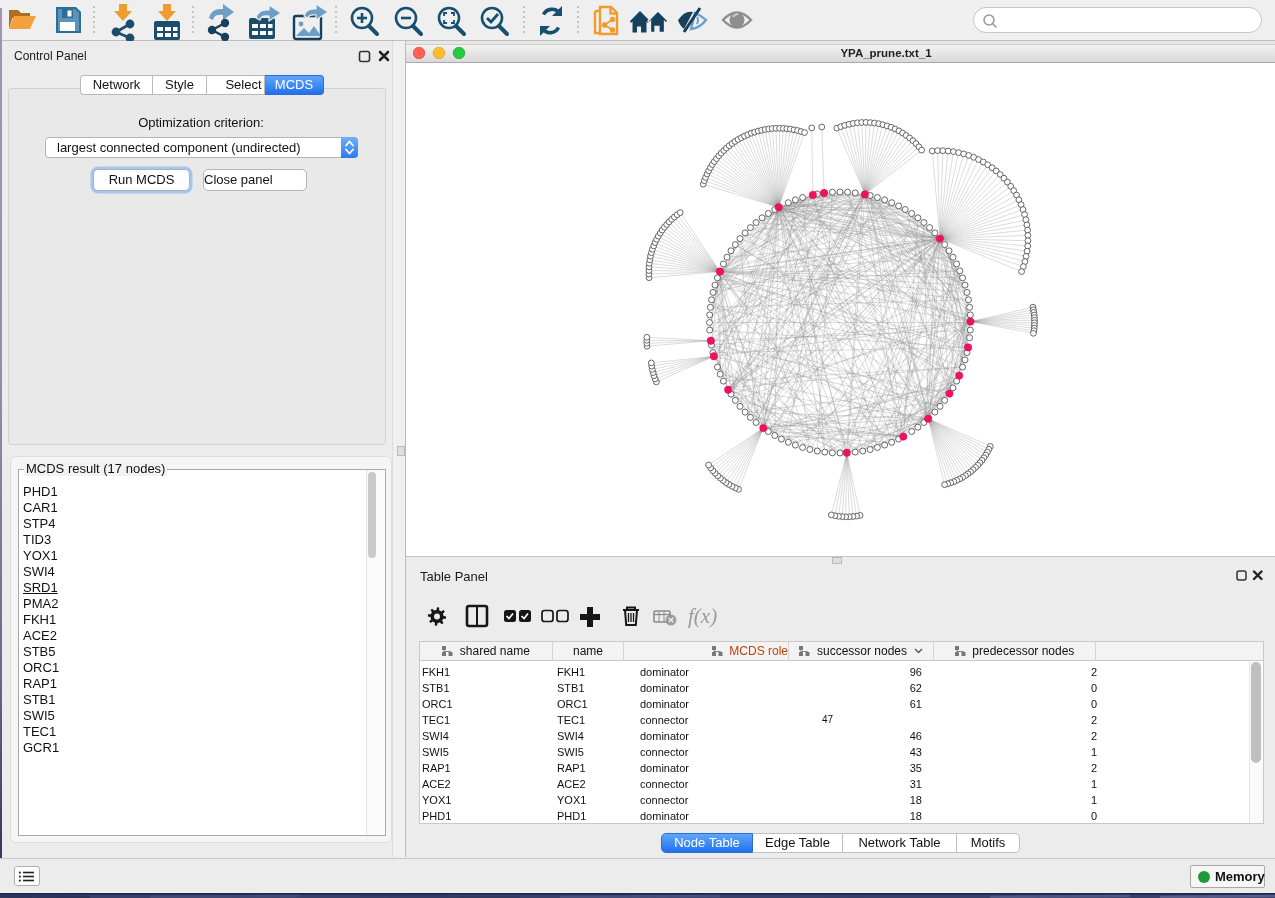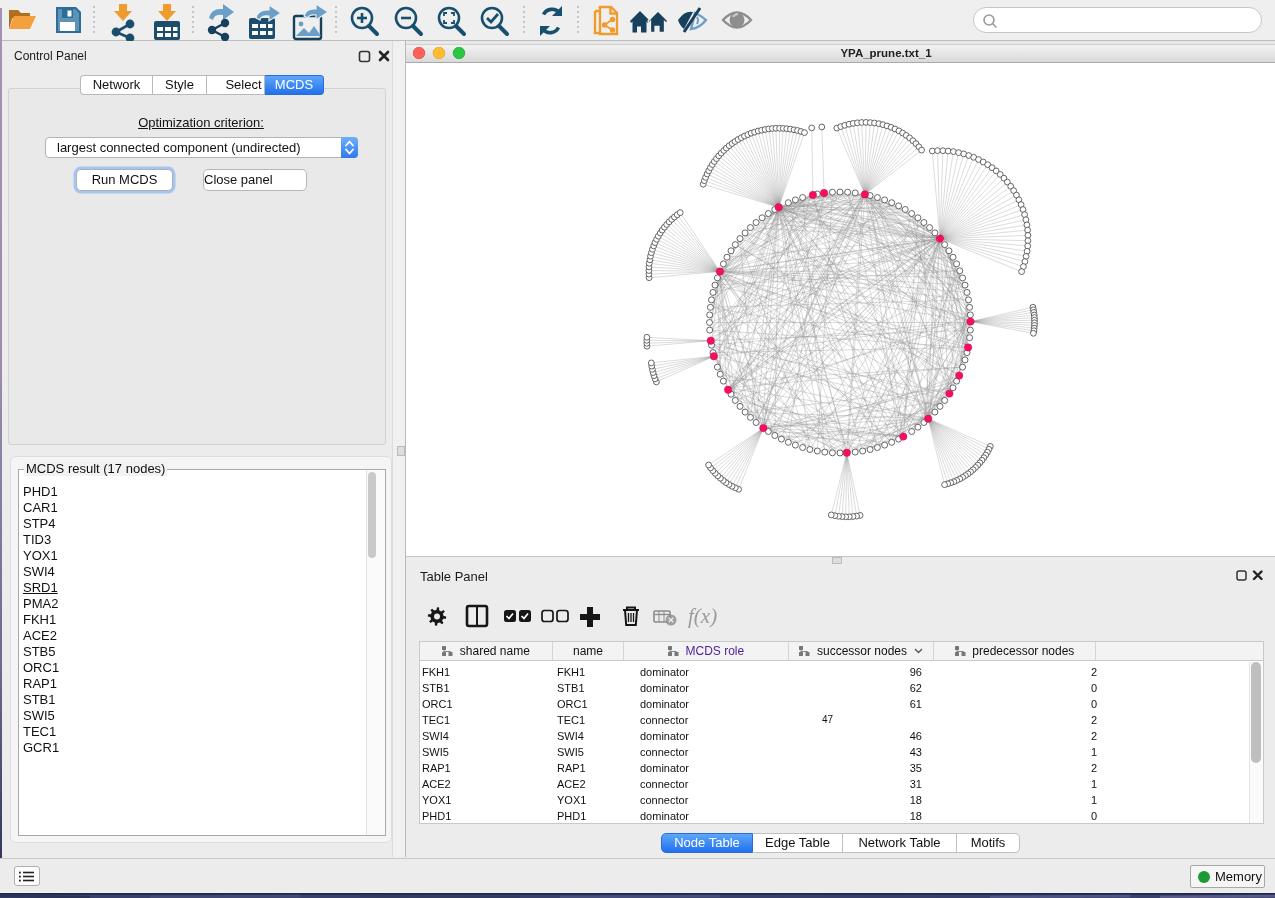--- a/index.html
+++ b/index.html
@@ -157,30 +157,30 @@
 </svg>
 
 <div class="abs" style="left:8px;top:88px;width:378px;height:357px;background:#e9e9e9;border:1px solid #d2d2d2;border-radius:3px;"></div>
 
 <div class="abs" style="left:80px;top:75px;height:20px;display:flex;font-size:13px;">
  <div style="width:72px;background:#fff;border:1px solid #b9b9b9;border-right:none;border-radius:4px 0 0 4px;text-align:center;line-height:18px;color:#111;">Network</div>
  <div style="width:54px;background:#fff;border:1px solid #b9b9b9;border-right:none;text-align:center;line-height:18px;color:#111;">Style</div>
  <div style="width:59px;background:#fff;border:1px solid #b9b9b9;text-align:center;line-height:18px;color:#111;padding-left:16px;">Select</div>
  <div style="width:59px;background:linear-gradient(#5fa7f9,#2070ee);border:1px solid #2a6cd8;border-left:none;border-radius:0 4px 4px 0;text-align:center;line-height:18px;color:#fff;">MCDS</div>
 </div>
-<div class="abs" style="left:8px;top:115px;width:386px;text-align:center;font-size:13px;color:#111;text-decoration:underline;">Optimization criterion:</div>
+<div class="abs" style="left:8px;top:115px;width:386px;text-align:center;font-size:13px;color:#111;">Optimization criterion:</div>
 
 <div class="abs" style="left:45px;top:137px;width:313px;height:21px;background:#fff;border:1px solid #b3b3b3;border-radius:4px;font-size:13px;line-height:19px;color:#111;padding-left:11px;">largest connected component (undirected)</div>
 <div class="abs" style="left:341px;top:137px;width:17px;height:21px;background:linear-gradient(#6fb0fa,#2e79f0);border-radius:0 4px 4px 0;"></div>
 <svg class="abs" style="left:344px;top:140px;" width="11" height="15" viewBox="0 0 11 15">
  <path d="M2 5.5 L5.5 1.5 L9 5.5" fill="none" stroke="#fff" stroke-width="1.8" stroke-linecap="round" stroke-linejoin="round"></path>
  <path d="M2 9.5 L5.5 13.5 L9 9.5" fill="none" stroke="#fff" stroke-width="1.8" stroke-linecap="round" stroke-linejoin="round"></path>
 </svg>
 
-<div class="abs" style="left:76px;top:169px;width:97px;height:22px;background:#fff;border:1px solid #b0b0b0;border-radius:5px;box-shadow:0 0 0 2.5px #a5c6f3;text-align:center;font-size:13px;line-height:20px;color:#111;">Run MCDS</div>
+<div class="abs" style="left:93px;top:169px;width:97px;height:22px;background:#fff;border:1px solid #b0b0b0;border-radius:5px;box-shadow:0 0 0 2.5px #a5c6f3;text-align:center;font-size:13px;line-height:20px;color:#111;">Run MCDS</div>
 <div class="abs" style="left:203px;top:169px;width:104px;height:22px;background:#fff;border:1px solid #b6b6b6;border-radius:5px;font-size:13px;line-height:20px;color:#111;">Close panel</div>
 
 <div class="abs" style="left:10px;top:456px;width:382px;height:387px;background:#f5f5f5;border:1px solid #ddd;border-radius:6px;"></div>
 <div class="abs" style="left:18px;top:469px;width:368px;height:367px;border:1px solid #a9a9a9;background:#fff;"></div>
 <div class="abs" style="left:366px;top:470px;width:19px;height:365px;background:#fafafa;border-left:1px solid #e3e3e3;"></div>
 <div class="abs" style="left:368px;top:472px;width:8px;height:86px;background:#c9c9c9;border-radius:4px;"></div>
 <div class="abs" style="left:24px;top:462px;height:14px;background:#f2f2f2;font-size:13px;line-height:14px;padding:0 2px;color:#111;">MCDS result (17 nodes)</div>
 <div class="abs" style="left:23px;top:484px;font-size:13px;color:#111;">
     <div style="height:16px;line-height:16px;">PHD1</div>
     <div style="height:16px;line-height:16px;">CAR1</div>
@@ -560,21 +560,21 @@
 
 <div class="abs" style="left:420px;top:642px;width:133px;height:19px;border-right:1px solid #d4d4d4;font-size:12px;line-height:18px;text-align:center;color:#111;"><svg width="11" height="10" viewBox="0 0 11 10" style="vertical-align:-1px;">
       <g fill="#777">
         <rect x="0" y="0" width="4" height="4" rx="0.5"></rect>
         <rect x="0" y="6" width="4" height="4" rx="0.5"></rect>
         <rect x="6.5" y="6" width="4" height="4" rx="0.5"></rect>
       </g>
       <path d="M2 4 v3 M2 5.5 h6.5 v2" stroke="#777" fill="none" stroke-width="0.9"></path>
     </svg>&nbsp; shared name</div>
 <div class="abs" style="left:553px;top:642px;width:71px;height:19px;border-right:1px solid #d4d4d4;font-size:12px;line-height:18px;text-align:center;color:#111;">name</div>
-<div class="abs" style="left:624px;top:642px;width:165px;height:19px;border-right:1px solid #d4d4d4;font-size:12px;line-height:18px;text-align:center;color:#4c1d95;"><svg width="11" height="10" viewBox="0 0 11 10" style="vertical-align:-1px;">
+<div class="abs" style="left:624px;top:642px;width:165px;height:19px;border-right:1px solid #d4d4d4;font-size:12px;line-height:18px;text-align:right;color:#c2410c;"><svg width="11" height="10" viewBox="0 0 11 10" style="vertical-align:-1px;">
       <g fill="#777">
         <rect x="0" y="0" width="4" height="4" rx="0.5"></rect>
         <rect x="0" y="6" width="4" height="4" rx="0.5"></rect>
         <rect x="6.5" y="6" width="4" height="4" rx="0.5"></rect>
       </g>
       <path d="M2 4 v3 M2 5.5 h6.5 v2" stroke="#777" fill="none" stroke-width="0.9"></path>
     </svg>&nbsp; MCDS role</div>
 <div class="abs" style="left:789px;top:642px;width:145px;height:19px;border-right:1px solid #d4d4d4;font-size:12px;line-height:18px;text-align:center;color:#111;"><svg width="11" height="10" viewBox="0 0 11 10" style="vertical-align:-1px;">
       <g fill="#777">
         <rect x="0" y="0" width="4" height="4" rx="0.5"></rect>
@@ -663,21 +663,21 @@
       <line x1="4" y1="9.5" x2="15" y2="9.5"></line>
  </g>
  <g fill="#222">
       <rect x="0" y="0.7" width="1.8" height="1.8"></rect>
       <rect x="0" y="4.7" width="1.8" height="1.8"></rect>
       <rect x="0" y="8.7" width="1.8" height="1.8"></rect>
     </g>
 </svg>
 <div class="abs" style="left:1190px;top:865px;width:75px;height:23px;background:#f6f6f6;border:1px solid #a8a8a8;border-radius:2px;"></div>
 <div class="abs" style="left:1198px;top:871px;width:12px;height:12px;border-radius:50%;background:#1d9b33;"></div>
-<div class="abs" style="left:1215px;top:869px;font-size:13px;color:#111;">Memory</div>
+<div class="abs" style="left:1215px;top:869px;font-size:13px;color:#111;font-weight:bold;">Memory</div>
 
 <div class="abs" style="left:0;top:892px;width:1275px;height:6px;background:#39406b;border-top:1.5px solid #f2f2f4;"></div>
 <svg class="abs" style="left:0;top:893px;" width="1275" height="5" viewBox="0 0 1275 5" preserveAspectRatio="none">
  <rect x="0" y="0" width="1275" height="1.6" fill="#1c2646"></rect>
  <g stroke-width="2.6" opacity="0.9">
   <line x1="0" y1="3" x2="90" y2="4" stroke="#2a3258"></line>
   <line x1="150" y1="4" x2="300" y2="3" stroke="#454c78"></line>
   <line x1="360" y1="3" x2="520" y2="4" stroke="#333a62"></line>
   <line x1="560" y1="4" x2="720" y2="3" stroke="#4a5180"></line>
   <line x1="780" y1="3" x2="940" y2="4" stroke="#383f6a"></line>

